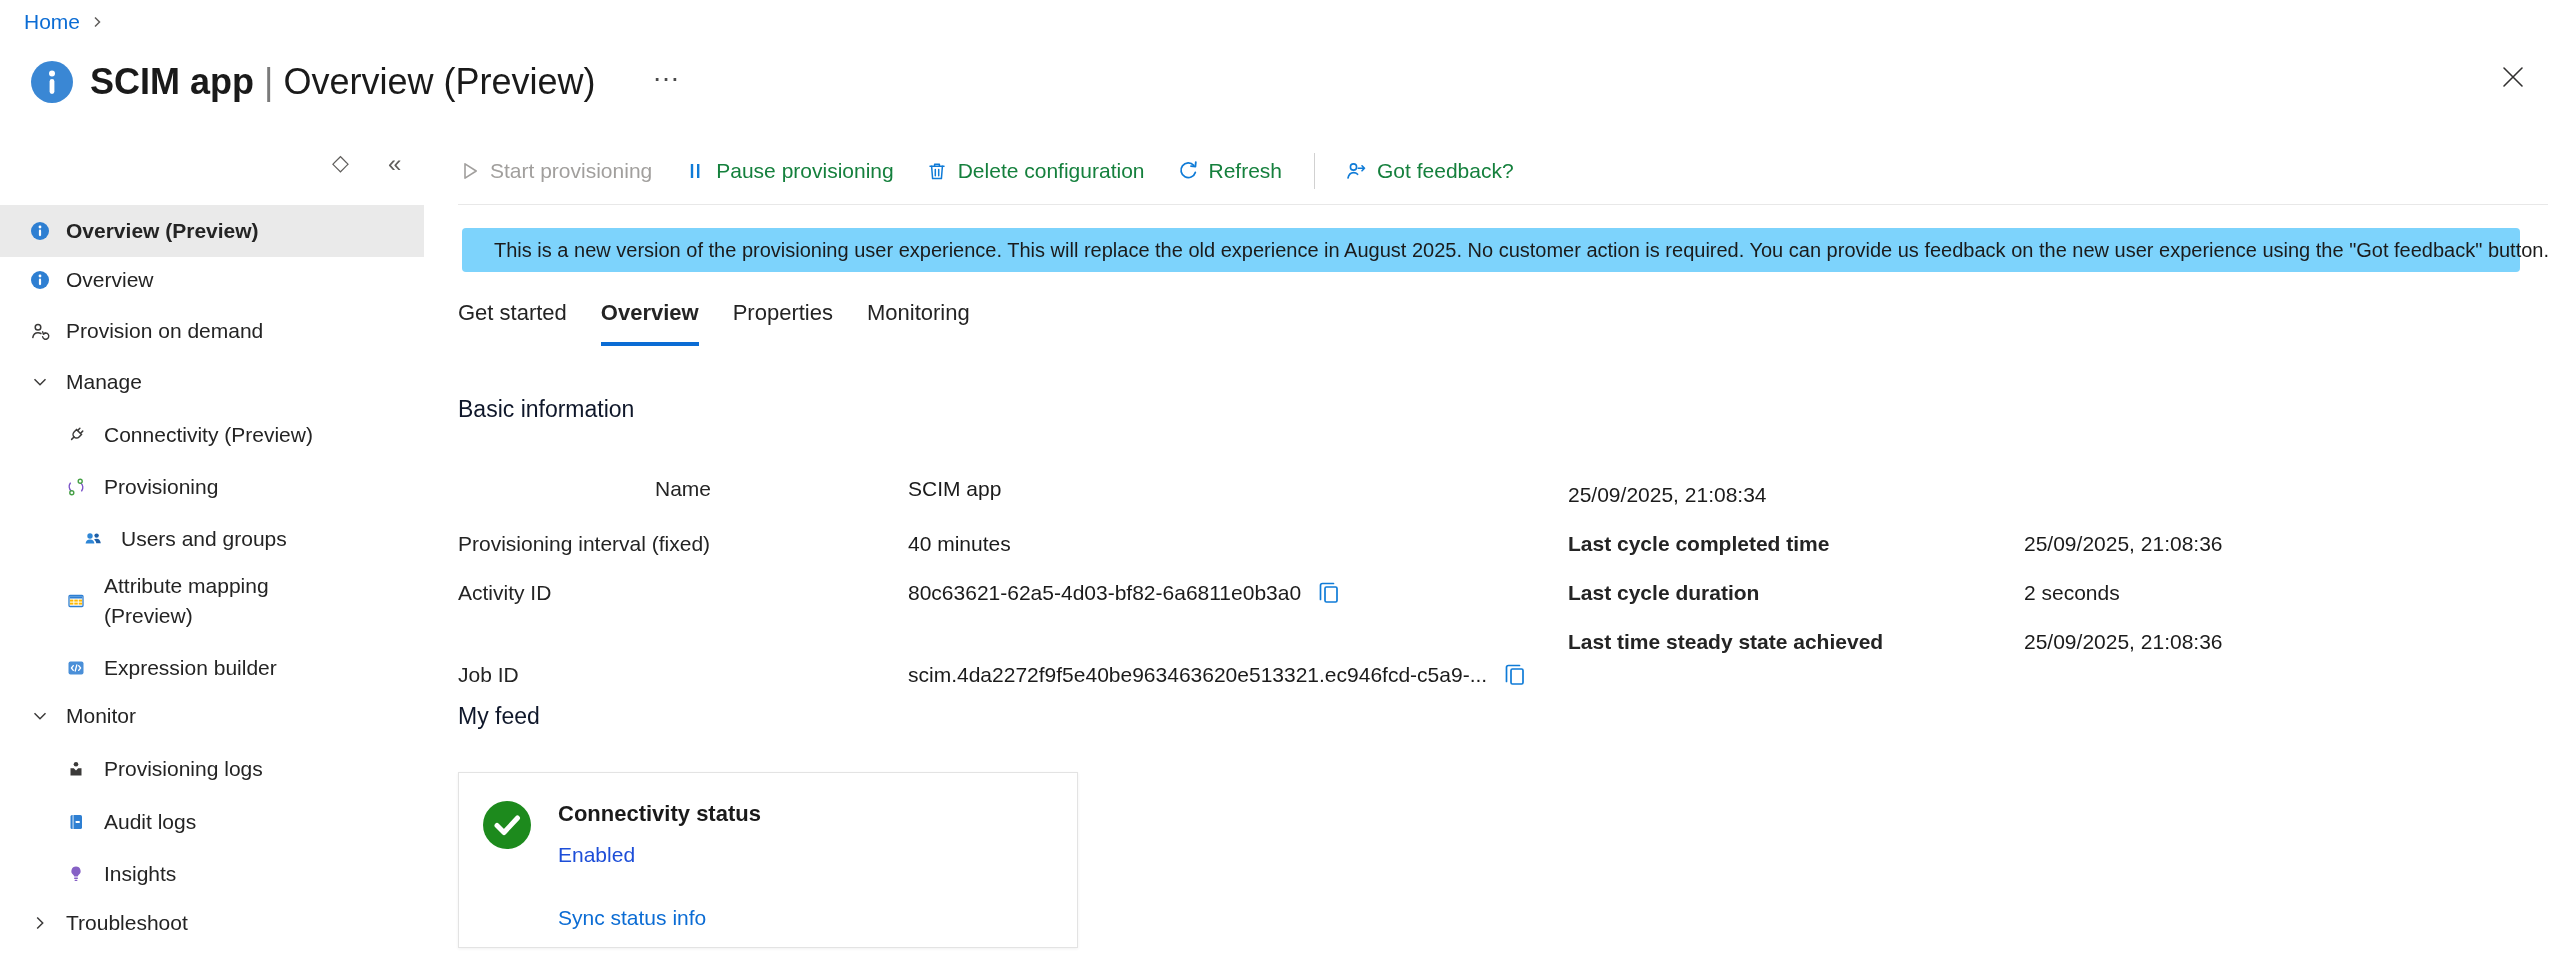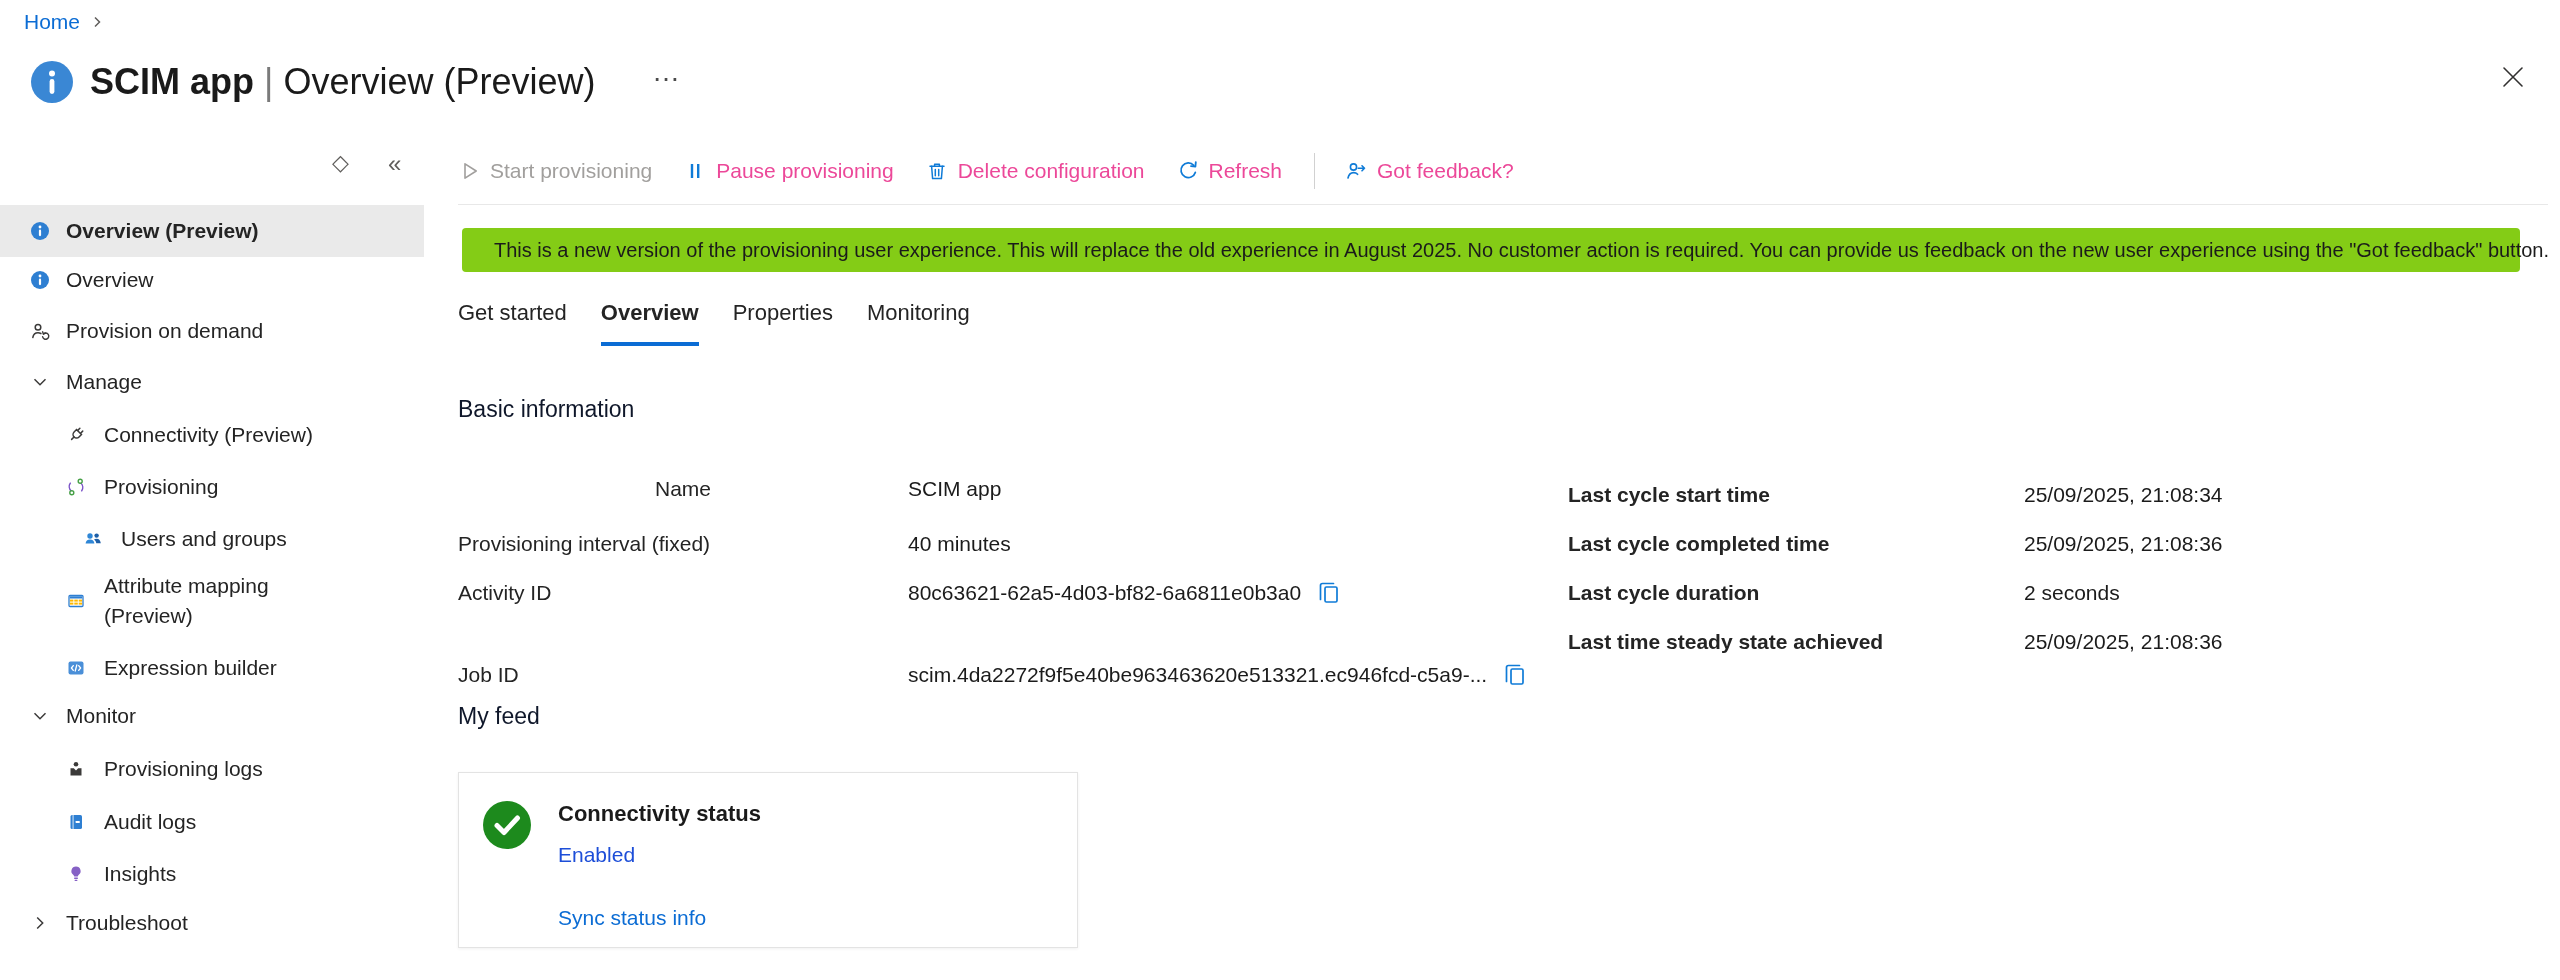--- a/index.html
+++ b/index.html
@@ -36,28 +36,28 @@
   .srow .s-label { position:absolute; left:66px; font-size:21px; color:#242424; white-space:nowrap; }
   .srow.child .s-label { left:104px; }
   .srow.selected .s-label { font-weight:600; }
   .srow .s-chev { position:absolute; left:30px; width:20px; height:20px; display:flex; }
   .srow.twoline { height:80px; }
   .srow.twoline .s-label { white-space:normal; width:240px; line-height:1.45; }
 
   
   .toolbar { position:absolute; left:458px; top:140px; height:62px; display:flex; align-items:center; }
   .tb-btn { display:flex; align-items:center; gap:10px; cursor:pointer; white-space:nowrap; margin-right:32px; }
-  .tb-btn .tb-label { font-size:21px; color:#ec4899; }
+  .tb-btn .tb-label { font-size:21px; color:#15803d; }
   .tb-btn.disabled .tb-label { color:#a19f9d; cursor:default; }
   .tb-btn.highlighted { border:4px solid #dd3b10; border-radius:32px; padding:9px 20px; margin-right:24px; }
   .tb-sep { width:1px; height:36px; background:#d1d1d1; margin-right:30px; }
   .toolbar-divider { position:absolute; left:458px; top:204px; width:2090px; height:1px; background:#e8e8e8; }
 
   
-  .banner { position:absolute; left:462px; top:228px; width:2058px; height:44px; background:#84cc16; border-radius:4px; display:flex; align-items:center; padding:0 18px; gap:14px; }
+  .banner { position:absolute; left:462px; top:228px; width:2058px; height:44px; background:#7dd3fc; border-radius:4px; display:flex; align-items:center; padding:0 18px; gap:14px; }
   .banner-text { font-size:20px; color:#1b1b1b; white-space:nowrap; }
 
   
   .tabs { position:absolute; left:458px; top:300px; display:flex; gap:34px; height:46px; }
   .tab { font-size:22px; color:#242424; cursor:pointer; padding-bottom:12px; white-space:nowrap; }
   .tab.active { font-weight:600; border-bottom:4px solid #0b6cd4; }
 
   
   .section-h { position:absolute; font-size:23px; font-weight:400; color:#0f172a; white-space:nowrap; }
   .h-basic { left:458px; top:396px; }
@@ -351,21 +351,20 @@
       <span class="copy-btn">
           <svg viewBox="0 0 28 28" width="28" height="28">
             <path d="M18.5 4.5H7.5A2 2 0 0 0 5.5 6.5v14" fill="none" stroke="#0f7bd7" stroke-width="1.7" stroke-linecap="round"></path>
             <rect x="10" y="8" width="12" height="15" rx="1.4" fill="#fff" stroke="#0f7bd7" stroke-width="1.7"></rect>
           </svg>
         </span>
     </div>
   </div>
 
   <div class="info-row right-col" style="left:1568px; top:478px;">
-    <div class="lbl">Last cycle start time</div>
     <div class="val">25/09/2025, 21:08:34</div>
   </div>
   <div class="info-row right-col" style="left:1568px; top:527px;">
     <div class="lbl">Last cycle completed time</div>
     <div class="val">25/09/2025, 21:08:36</div>
   </div>
   <div class="info-row right-col" style="left:1568px; top:576px;">
     <div class="lbl">Last cycle duration</div>
     <div class="val">2 seconds</div>
   </div>

